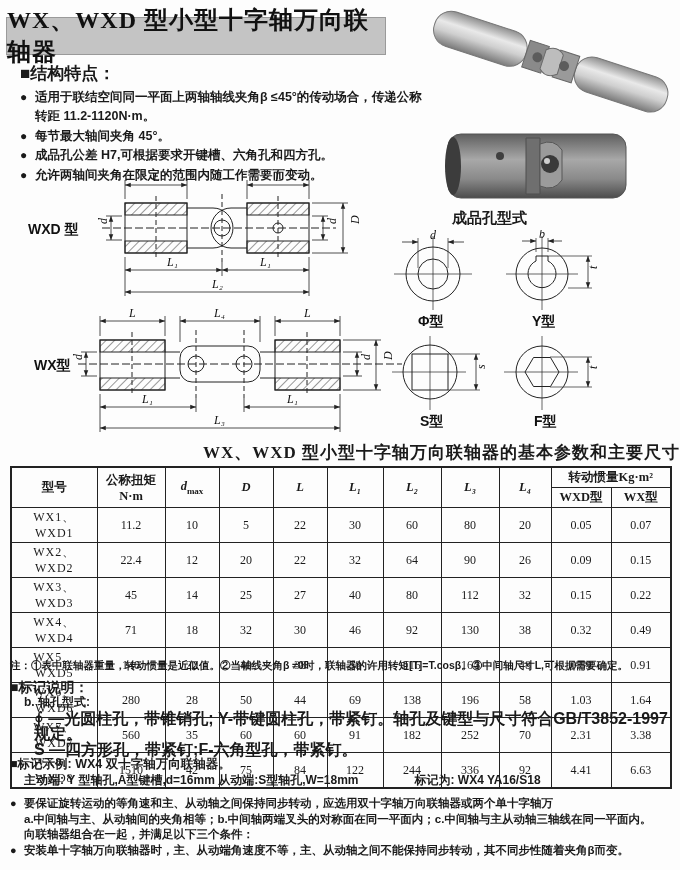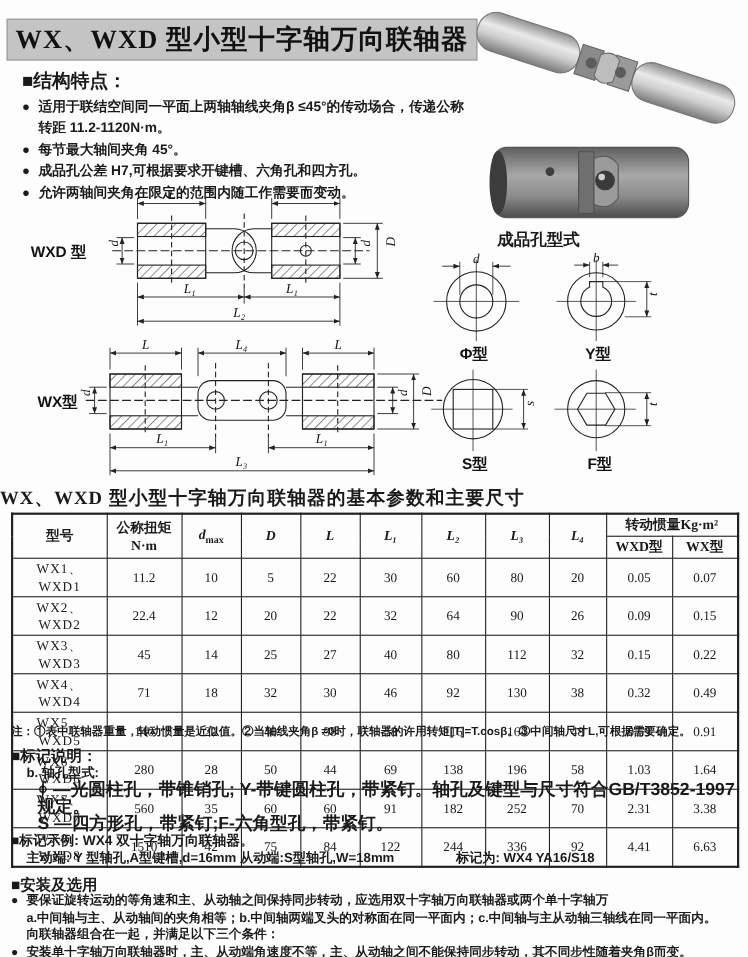--- a/index.html
+++ b/index.html
@@ -4,21 +4,21 @@
 <style>
   * { box-sizing: border-box; margin: 0; padding: 0; }
   html,body { background:#ffffff; }
   .page {
     position: relative; width: 680px; height: 870px; overflow: hidden;
     background: #fdfdfd; color: #1a1a1a;
     font-family: "Liberation Sans", sans-serif;
   }
   
   .banner {
-    position:absolute; left:6px; top:17px; width:428px; height:38px;
+    position:absolute; left:6px; top:17px; width:380px; height:38px;
     background:#c4c4c4; border:1px solid #9a9a9a;
     display:flex; align-items:center; justify-content:center;
     font-family:"Liberation Serif", serif; font-weight:bold;
     font-size:24px; letter-spacing:1px; color:#111;
   }
   
   .features { position:absolute; left:20px; top:62px; width:412px; }
   .features-heading { font-size:17px; font-weight:bold; margin-bottom:3px; }
   .features ul { list-style:none; }
   .features li { display:flex; font-size:12.5px; font-weight:bold; line-height:1.55; }
@@ -32,21 +32,21 @@
   .wx-diagram  { position:absolute; left:10px; top:300px; }
   .hole-phi { position:absolute; left:380px; top:230px; }
   .hole-y   { position:absolute; left:492px; top:230px; }
   .hole-s   { position:absolute; left:380px; top:330px; }
   .hole-f   { position:absolute; left:492px; top:330px; }
   svg text { font-family:"Liberation Serif", serif; fill:#111; }
   svg .dimtxt { font-style:italic; font-size:12px; }
   svg .lbl { font-family:"Liberation Sans", sans-serif; font-weight:bold; font-size:14px; font-style:normal; }
   
   .table-title {
-    position:absolute; left:0; top:441px; width:100%; text-align:left;
+    position:absolute; left:0; top:441px; width:100%; text-align:right;
     font-family:"Liberation Serif", serif; font-weight:bold; font-size:17px; letter-spacing:1px;
   }
   table.params {
     position:absolute; left:10px; top:466px; width:660px;
     border-collapse:collapse; table-layout:fixed;
     font-family:"Liberation Serif", serif; font-size:12px;
   }
   table.params th, table.params td {
     border:1px solid #222; text-align:center; vertical-align:middle; padding:1px 2px;
   }
@@ -461,21 +461,20 @@
     <div class="sec-heading">■标记说明：</div>
     <div class="mk-line">b. 轴孔型式:</div>
     <div class="mk-line2">∮ —光圆柱孔，带锥销孔; Y-带键圆柱孔，带紧钉。轴孔及键型与尺寸符合GB/T3852-1997 规定。</div>
     <div class="mk-line2">S —四方形孔，带紧钉;F-六角型孔，带紧钉。</div>
     <div class="ex-heading">■标记示例: WX4 双十字轴万向联轴器。</div>
     <div class="ex-row">
       <span>主动端:  Y 型轴孔,A型键槽,d=16mm 从动端:S型轴孔,W=18mm</span>
       <span>标记为:  WX4  YA16/S18</span>
     </div>
 
-    <div class="sec-heading">■安装及选用</div>
     <div class="inst-line">
         <span class="blt">●</span>
         <span>要保证旋转运动的等角速和主、从动轴之间保持同步转动，应选用双十字轴万向联轴器或两个单十字轴万</span>
       </div>
     <div class="inst-line">
         <span class="blt"></span>
         <span>a.中间轴与主、从动轴间的夹角相等；b.中间轴两端叉头的对称面在同一平面内；c.中间轴与主从动轴三轴线在同一平面内。</span>
       </div>
     <div class="inst-line">
         <span class="blt"></span>

